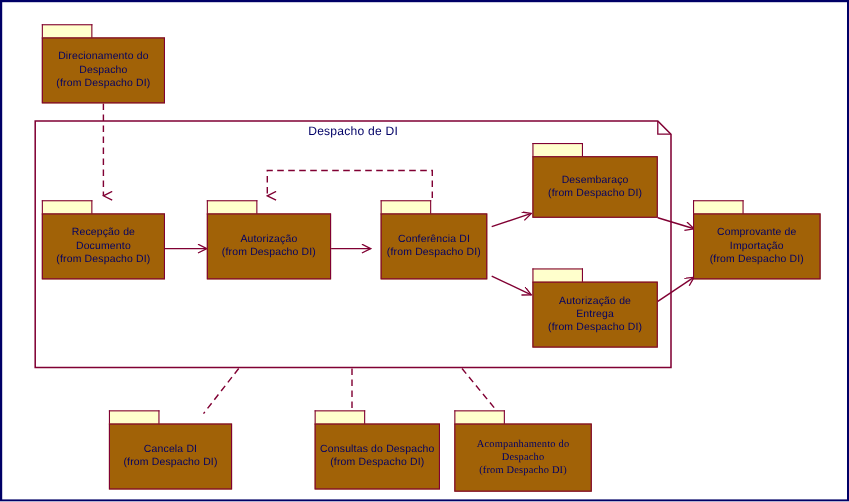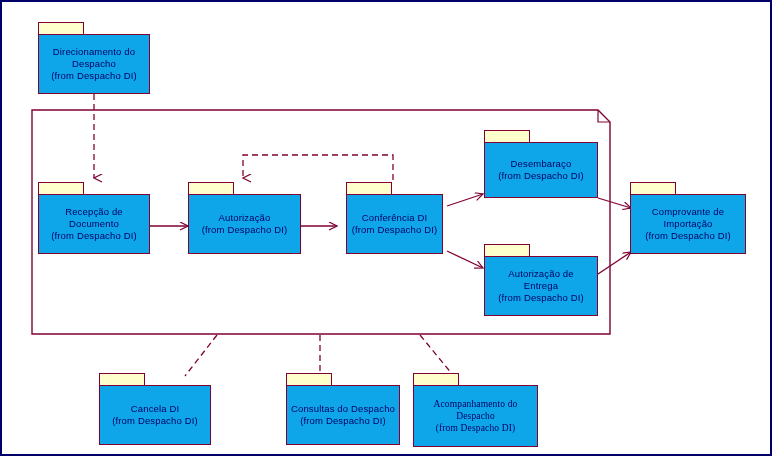--- a/index.html
+++ b/index.html
@@ -39,21 +39,21 @@
     border: 1px solid #800033;
     border-bottom: none;
     box-sizing: border-box;
   }
   .pkg .body {
     position: absolute;
     left: 0;
     top: 12px;
     right: 0;
     bottom: 0;
-    background: #0ea5e9;
+    background: #a16207;
     border: 1px solid #800033;
     box-sizing: border-box;
     display: flex;
     flex-direction: column;
     align-items: center;
     justify-content: center;
   }
   .pkg .lbl {
     color: #000066;
     font-size: 9.5px;
@@ -124,20 +124,23 @@
 
     <path d="M596,272 L629,250" fill="none" stroke="#800033" stroke-width="1.3" marker-end="url(#openArrow)"></path>
 
     <path d="M215,333 L183,374" fill="none" stroke="#800033" stroke-width="1.3" stroke-dasharray="6,4"></path>
 
     <path d="M318,333 L318,374" fill="none" stroke="#800033" stroke-width="1.3" stroke-dasharray="6,4"></path>
 
     <path d="M418,333 L455,378" fill="none" stroke="#800033" stroke-width="1.3" stroke-dasharray="6,4"></path>
   </svg>
 
+  <div id="frame-wrap">
+    <div id="frame-title">Despacho de DI</div>
+  </div>
 
   <div class="pkg" style="left:36px; top:20px; width:112px; height:72px;">
     <div class="tab" style="width:46px;"></div>
     <div class="body">
       <div class="lbl">Direcionamento do</div>
       <div class="lbl">Despacho</div>
       <div class="from">(from Despacho DI)</div>
     </div>
   </div>
 

